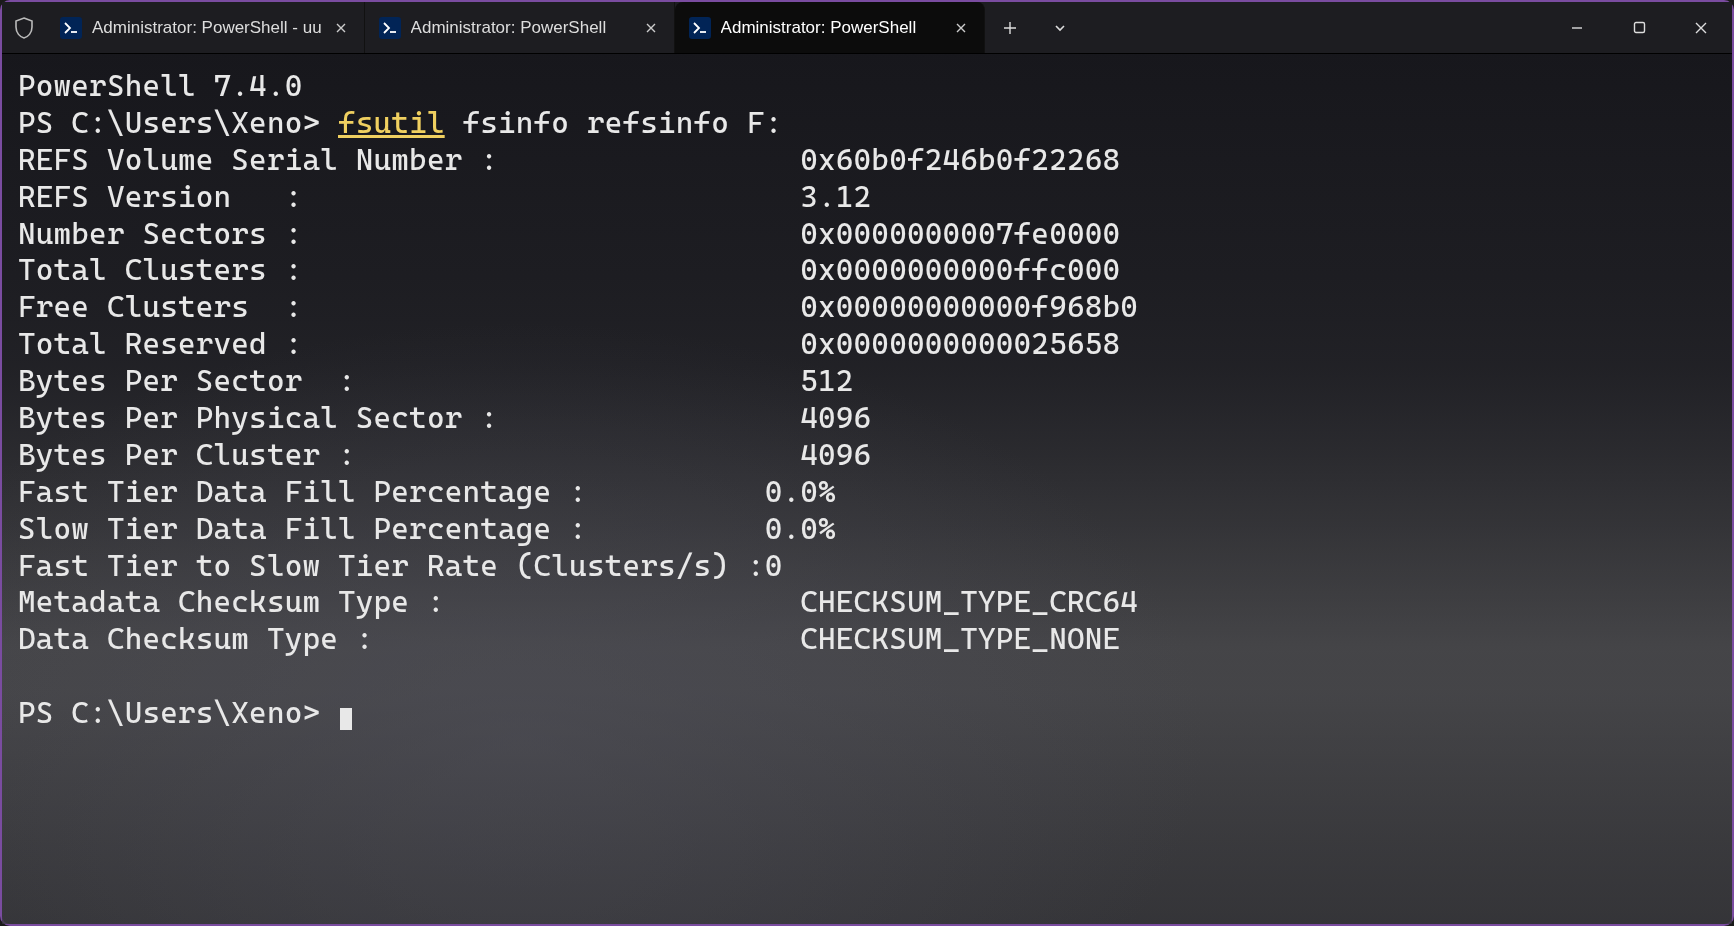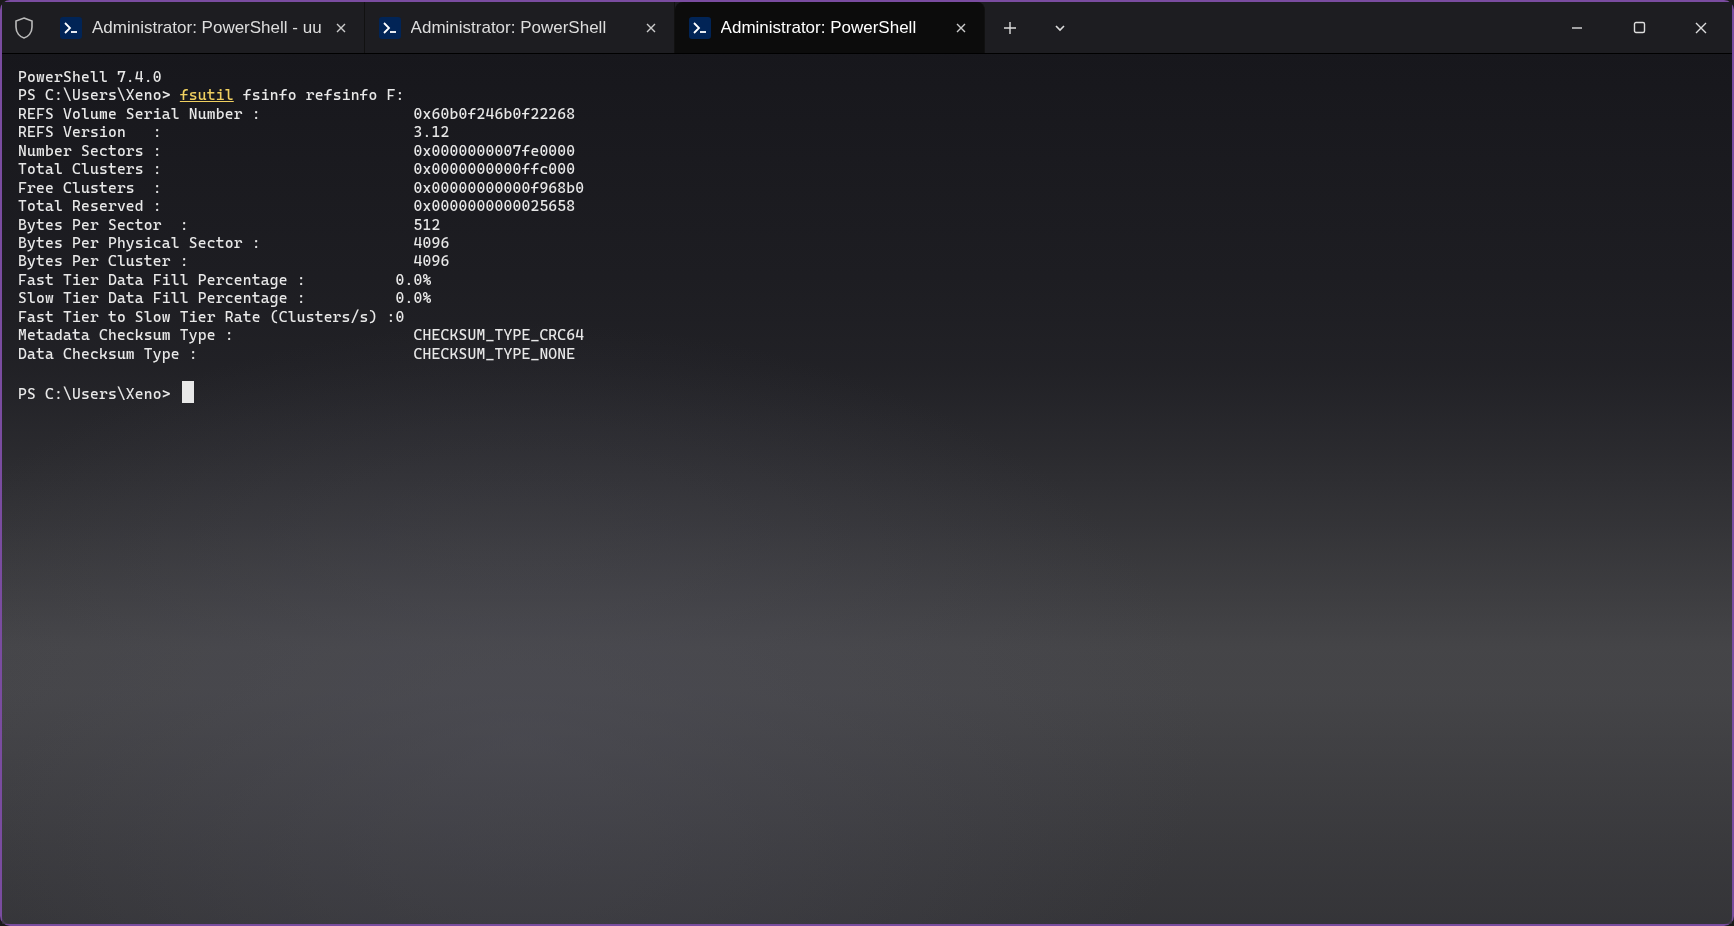--- a/index.html
+++ b/index.html
@@ -125,21 +125,21 @@
     align-items: center;
     justify-content: center;
     color: #ddd;
     cursor: pointer;
   }
   .terminal {
     position: relative;
     z-index: 1;
     flex: 1;
     padding: 14px 16px;
-    font-size: 15px;
+    font-size: 30px;
     line-height: 1.23;
     color: #e8e8e8;
     white-space: pre;
     font-family: 'Cascadia Mono', 'Consolas', monospace;
     letter-spacing: 0.2px;
   }
   .cmd { color: #f0d060; text-decoration: underline; }
   .cursor {
     display: inline-block;
     width: 12px;

